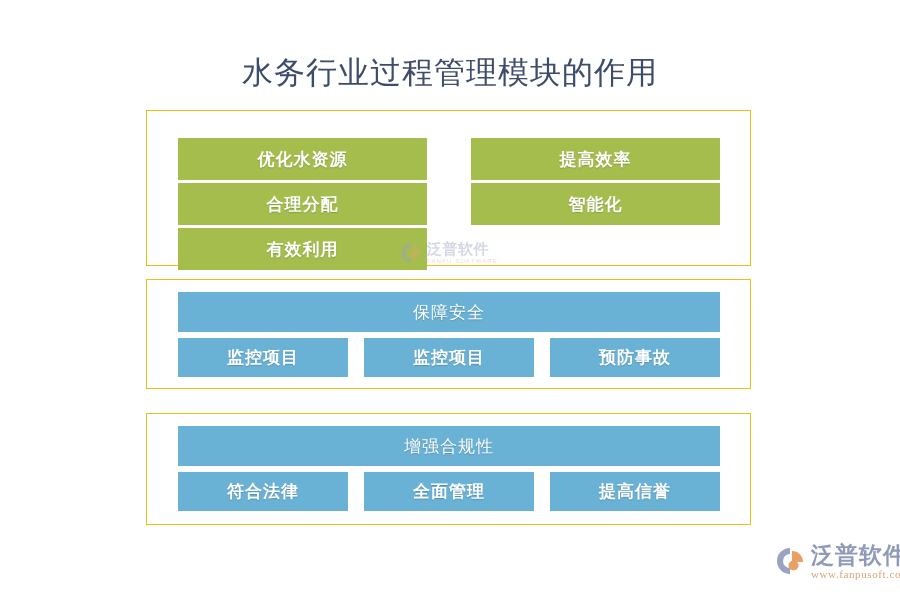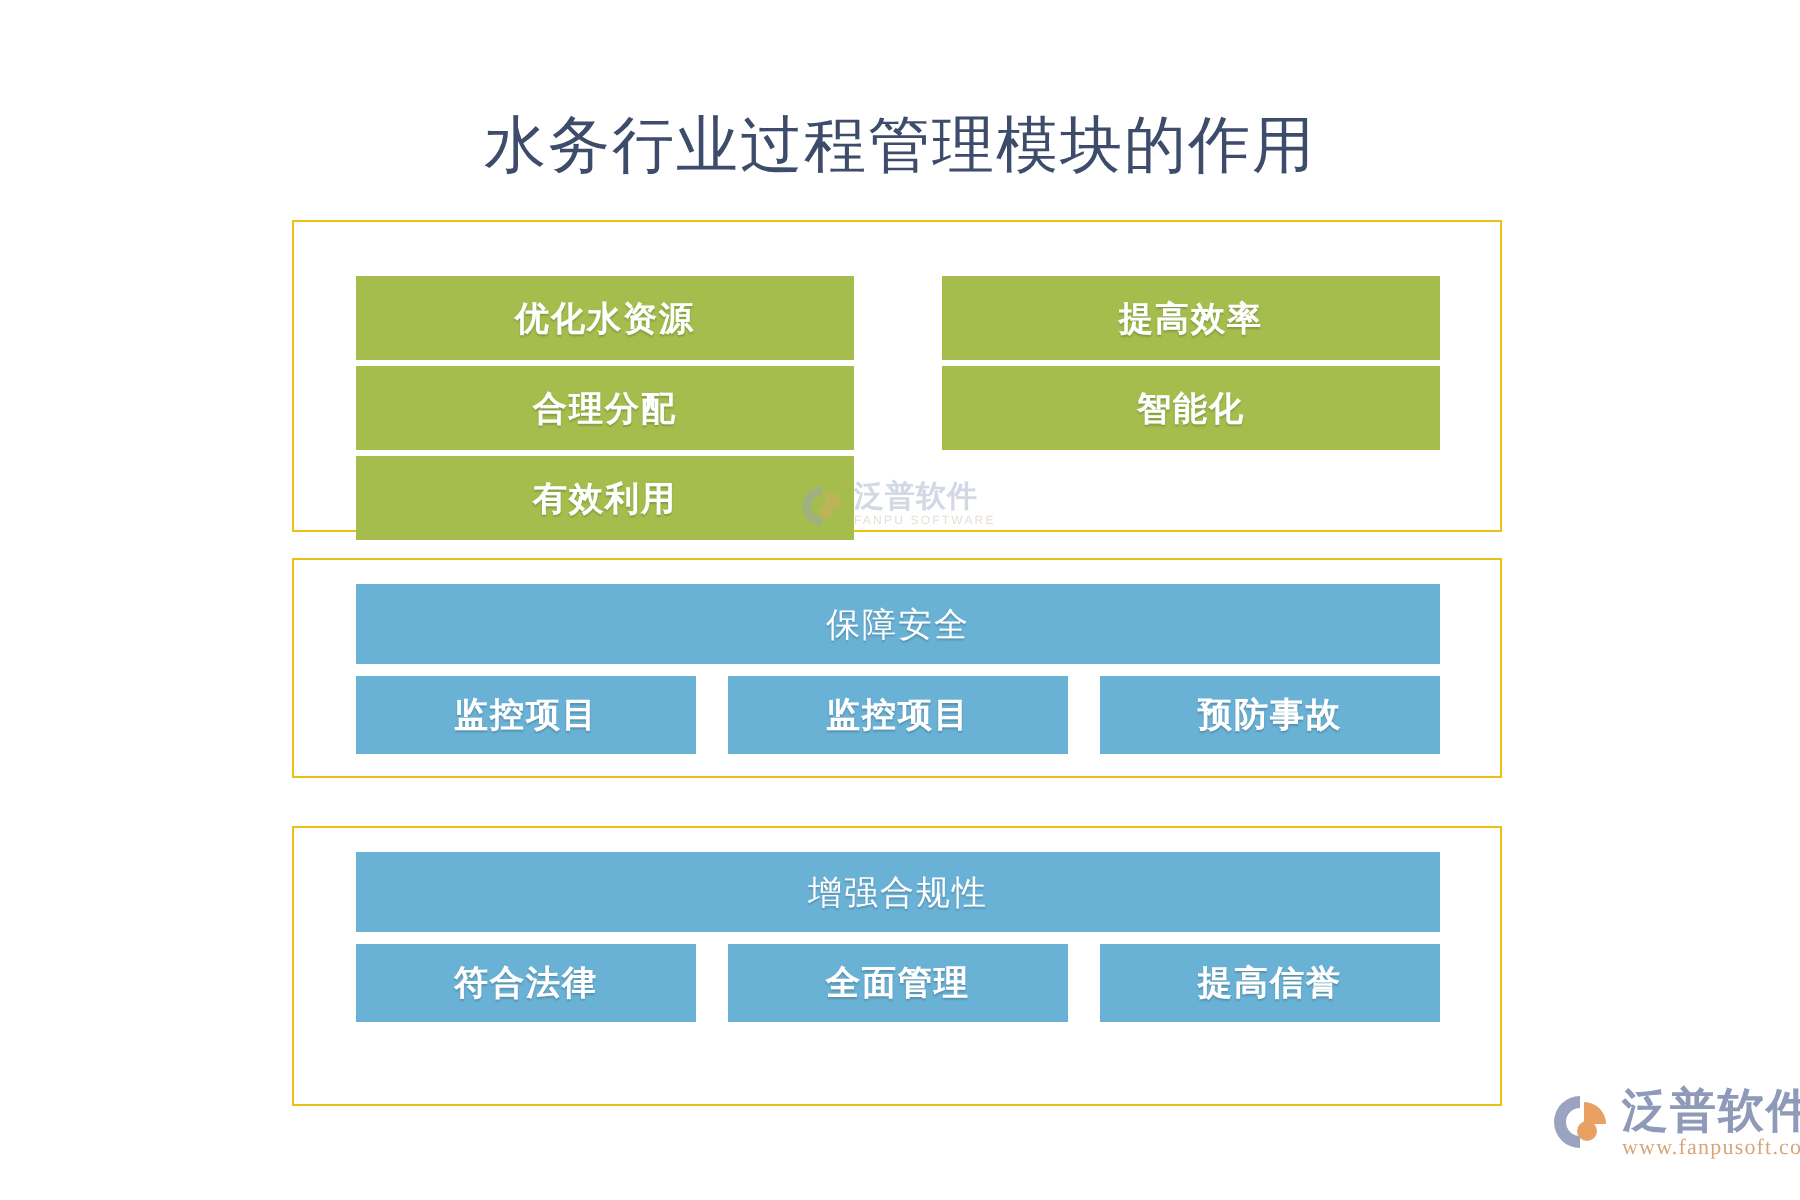--- a/index.html
+++ b/index.html
@@ -34,21 +34,21 @@
   .section {
     position: absolute;
     left: 146px;
     width: 605px;
     box-sizing: border-box;
     border: 1.5px solid #eac113;
     background: transparent;
   }
   #section-1 { top: 110px;  height: 156px; }
   #section-2 { top: 279px;  height: 110px; }
-  #section-3 { top: 413px;  height: 140px; }
+  #section-3 { top: 413px;  height: 112px; }
 
   
   .green-grid {
     position: absolute;
     left: 31px;
     top: 27px;
     width: 542px;
     display: flex;
     justify-content: space-between;
   }

